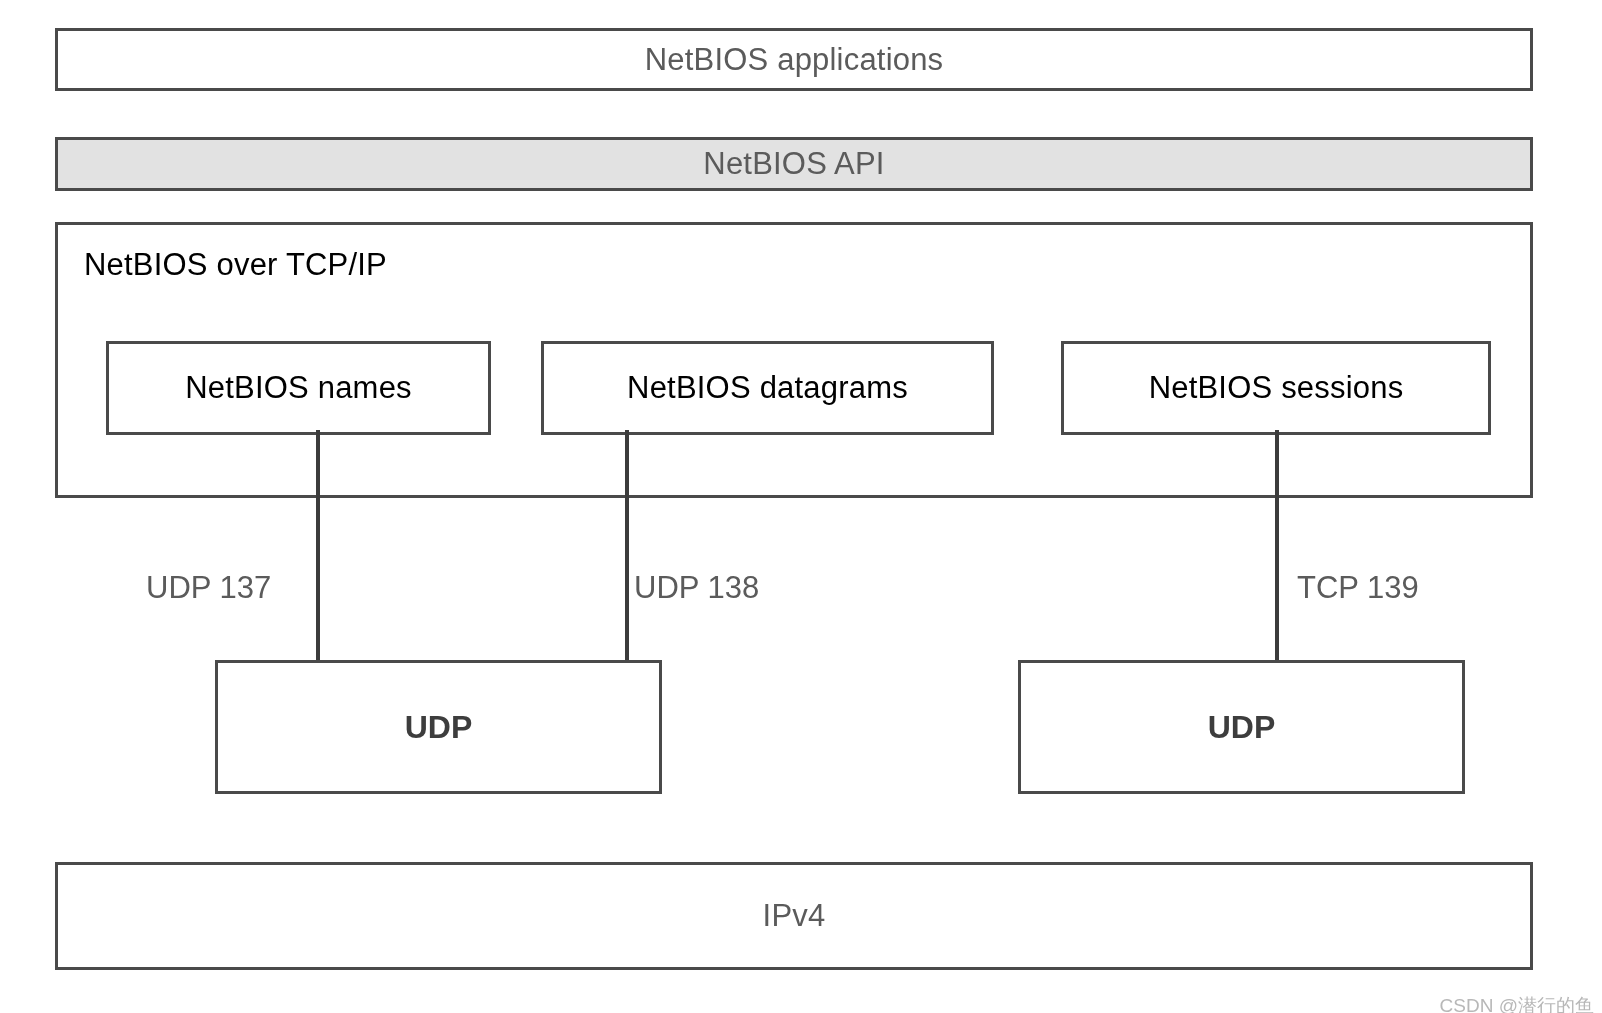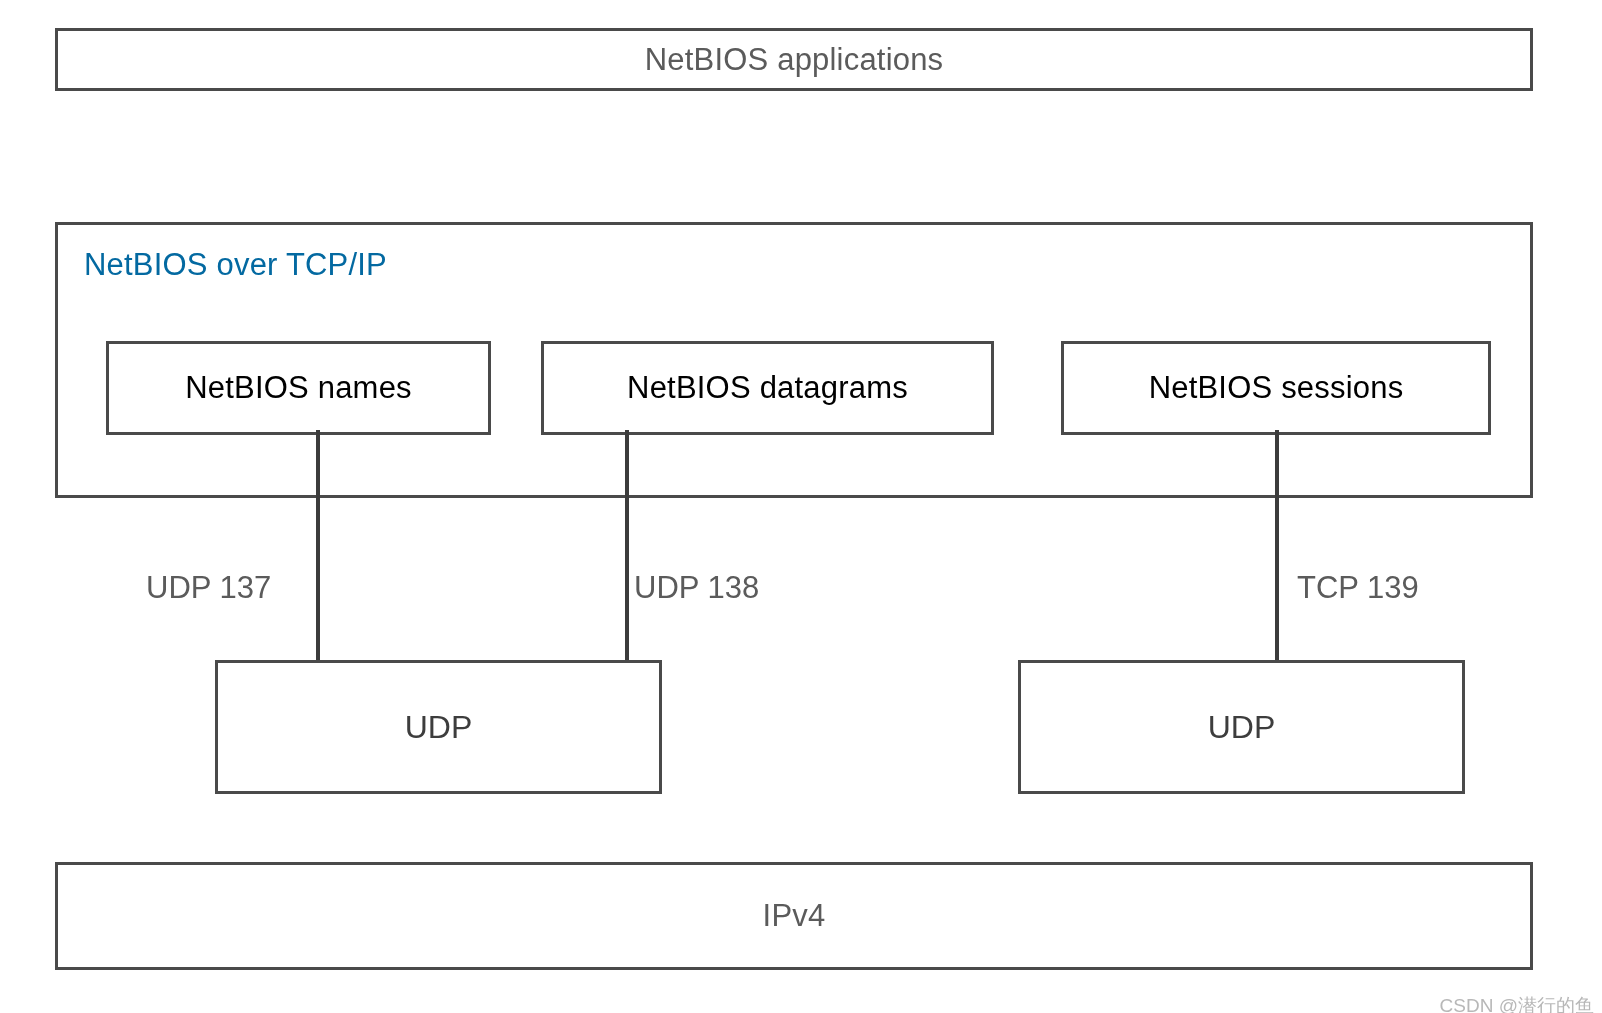--- a/index.html
+++ b/index.html
@@ -59,21 +59,21 @@
     top: 222px;
     width: 1478px;
     height: 276px;
     display: block;
   }
   #nbt-title {
     position: absolute;
     left: 26px;
     top: 22px;
     font-size: 31px;
-    color: #0369a1;
+    color: #000000;
     white-space: nowrap;
   }
 
   
   .inner-box {
     position: absolute;
     box-sizing: border-box;
     border: 3px solid #4a4a4a;
     background: #ffffff;
     height: 94px;
@@ -116,21 +116,21 @@
     box-sizing: border-box;
     border: 3px solid #4a4a4a;
     background: #ffffff;
     height: 134px;
     top: 660px;
     display: flex;
     align-items: center;
     justify-content: center;
     color: #3d3d3d;
     font-size: 32px;
-    font-weight: normal;
+    font-weight: bold;
   }
   #box-udp-left  { left: 215px;  width: 447px; }
   #box-udp-right { left: 1018px; width: 447px; }
 
   
   #box-ipv4 {
     left: 55px;
     top: 850px;
     width: 1478px;
     height: 108px;
@@ -151,20 +151,23 @@
 </style>
 </head>
 <body>
 
 <div id="canvas">
 
   <div class="box" id="box-applications">
     <span>NetBIOS applications</span>
   </div>
 
+  <div class="box" id="box-api">
+    <span>NetBIOS API</span>
+  </div>
 
   <div class="box" id="box-nbt-container">
 
     <span id="nbt-title">NetBIOS over TCP/IP</span>
 
     <div class="inner-box" id="box-names">
       <span>NetBIOS names</span>
     </div>
 
     <div class="inner-box" id="box-datagrams">

